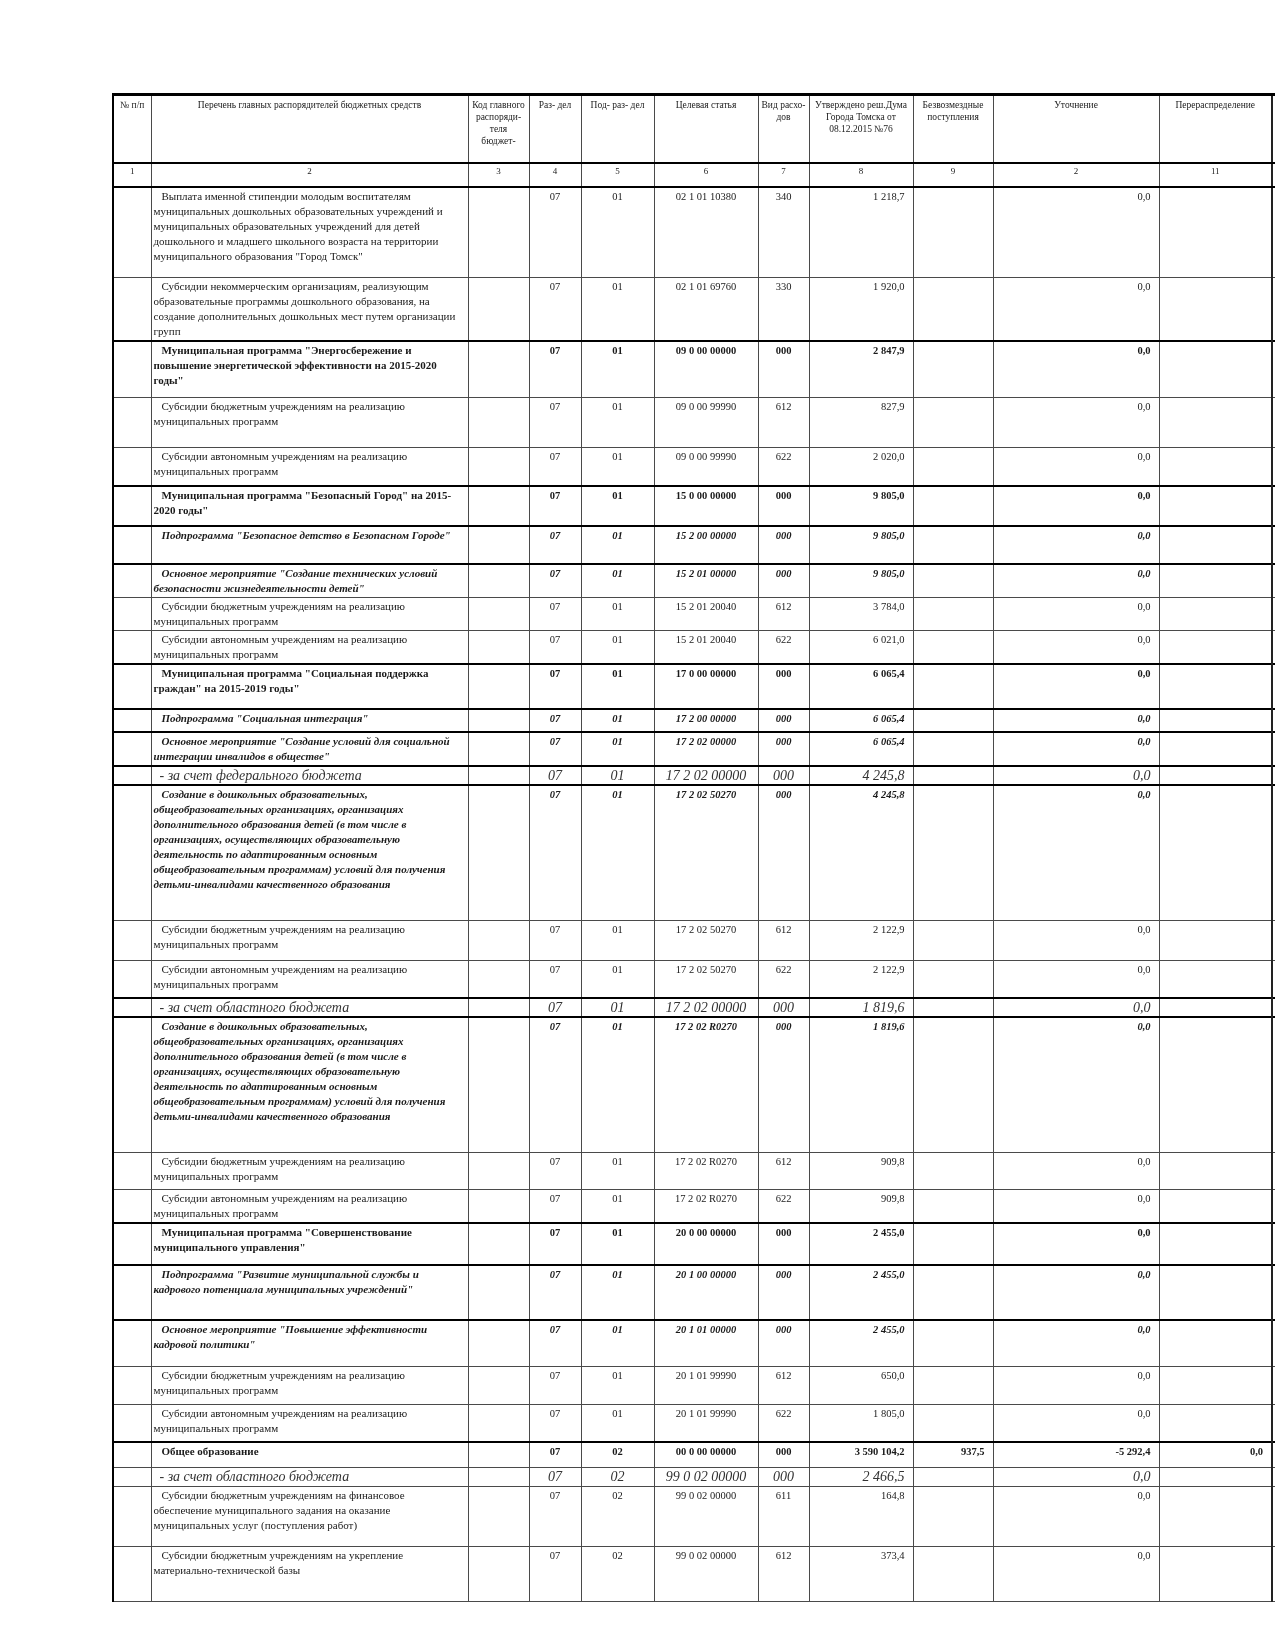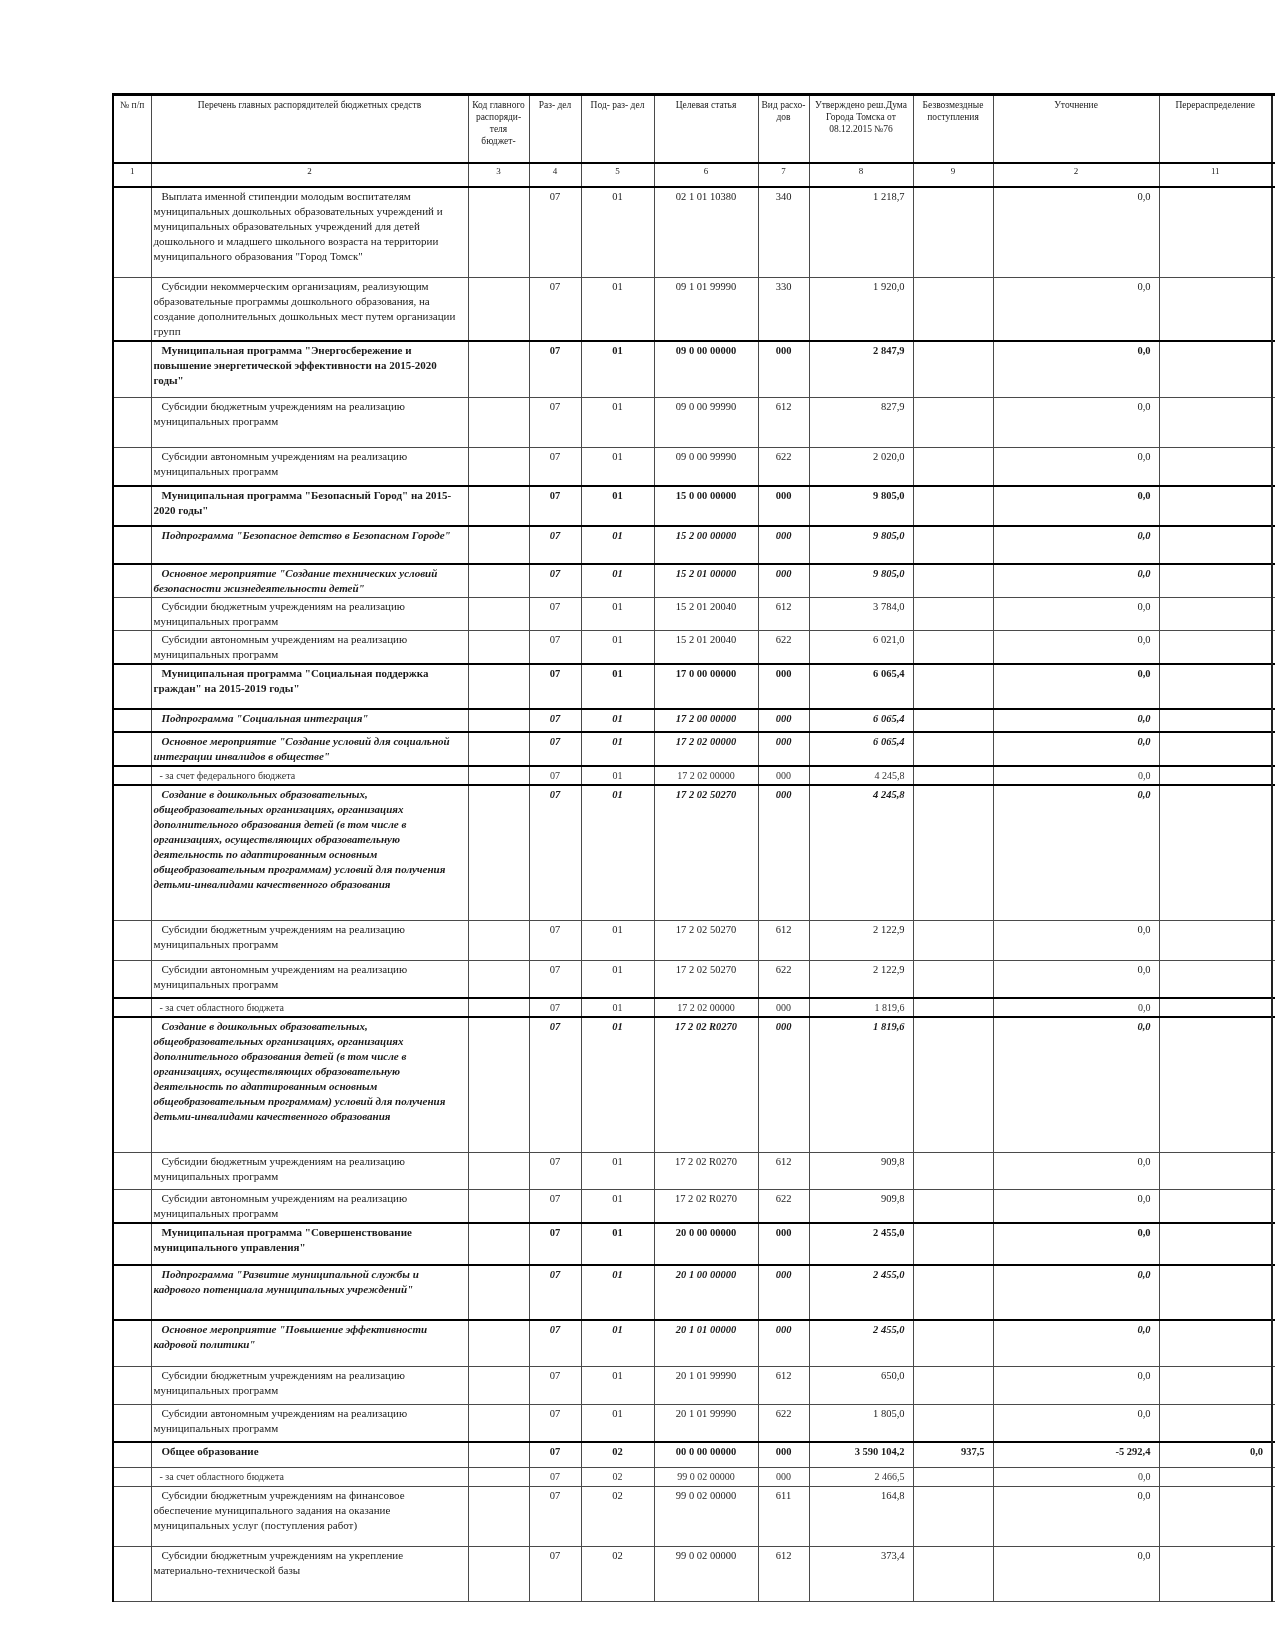--- a/index.html
+++ b/index.html
@@ -46,21 +46,21 @@
   
   td.first{border-left:2px solid #000;}
   td.cut{border-left:2px solid #222;border-right:none;}
   
   td.c-desc{text-align:left;text-indent:8px;padding:1px 4px 1px 2px;}
   td.c-mid{text-align:center;font-size:10.5px;}
   td.c-num{text-align:right;padding-right:8px;font-size:10.5px;}
   
   tr.st-b td{font-weight:bold;}
   tr.st-bi td{font-weight:bold;font-style:italic;}
-  tr.st-i td{font-size:10px;color:#333;margin-top:40px;}
+  tr.st-i td{font-style:italic;font-size:14px;color:#333;margin-top:40px;}
   tr.st-i td.c-desc{text-indent:6px;}
   tr.tt td{border-top:2px solid #000;}
 </style>
 </head>
 <body>
 
 <div id="sheet">
   <table>
     <colgroup>
       <col style="width:38px">
@@ -120,21 +120,21 @@
           <td class="c-num">0,0</td>
           <td class="c-num"></td>
           <td class="cut"></td>
         </tr>
         <tr class="st-n" style="height: 60px;">
           <td class="c-mid first"></td>
           <td class="c-desc">Субсидии некоммерческим организациям, реализующим образовательные программы дошкольного образования, на создание дополнительных дошкольных мест путем организации групп</td>
           <td class="c-mid"></td>
           <td class="c-mid">07</td>
           <td class="c-mid">01</td>
-          <td class="c-mid">09 1 01 99990</td>
+          <td class="c-mid">02 1 01 69760</td>
           <td class="c-mid">330</td>
           <td class="c-num">1 920,0</td>
           <td class="c-num"></td>
           <td class="c-num">0,0</td>
           <td class="c-num"></td>
           <td class="cut"></td>
         </tr>
         <tr class="st-b tt" style="height: 57px;">
           <td class="c-mid first"></td>
           <td class="c-desc">Муниципальная программа "Энергосбережение и повышение энергетической эффективности на 2015-2020 годы"</td>

